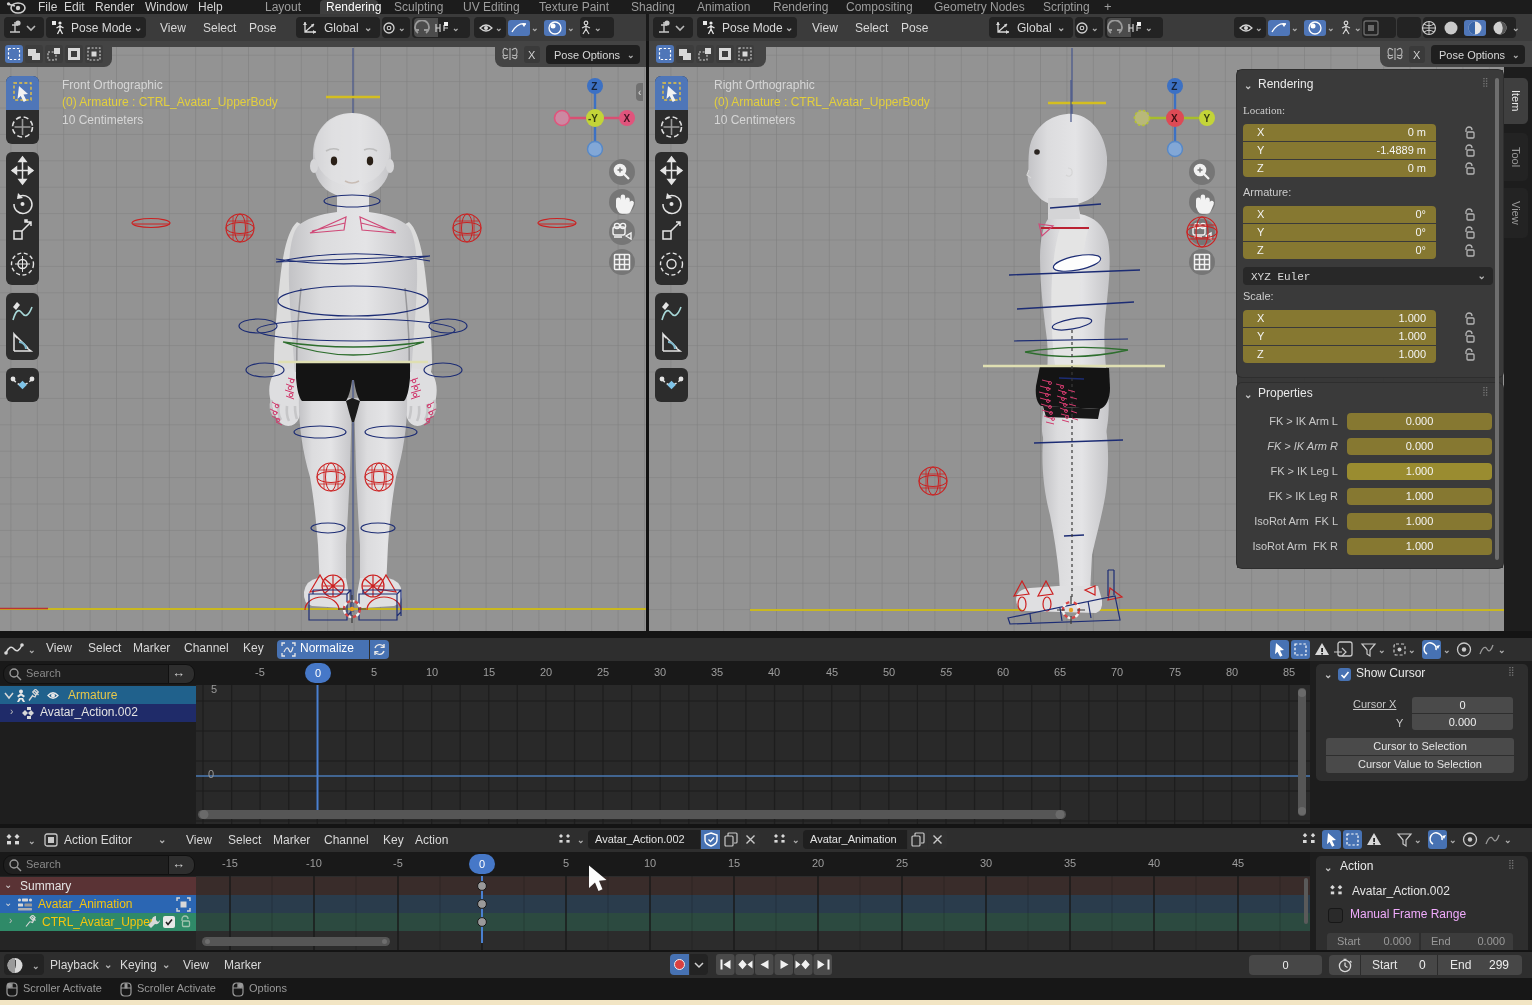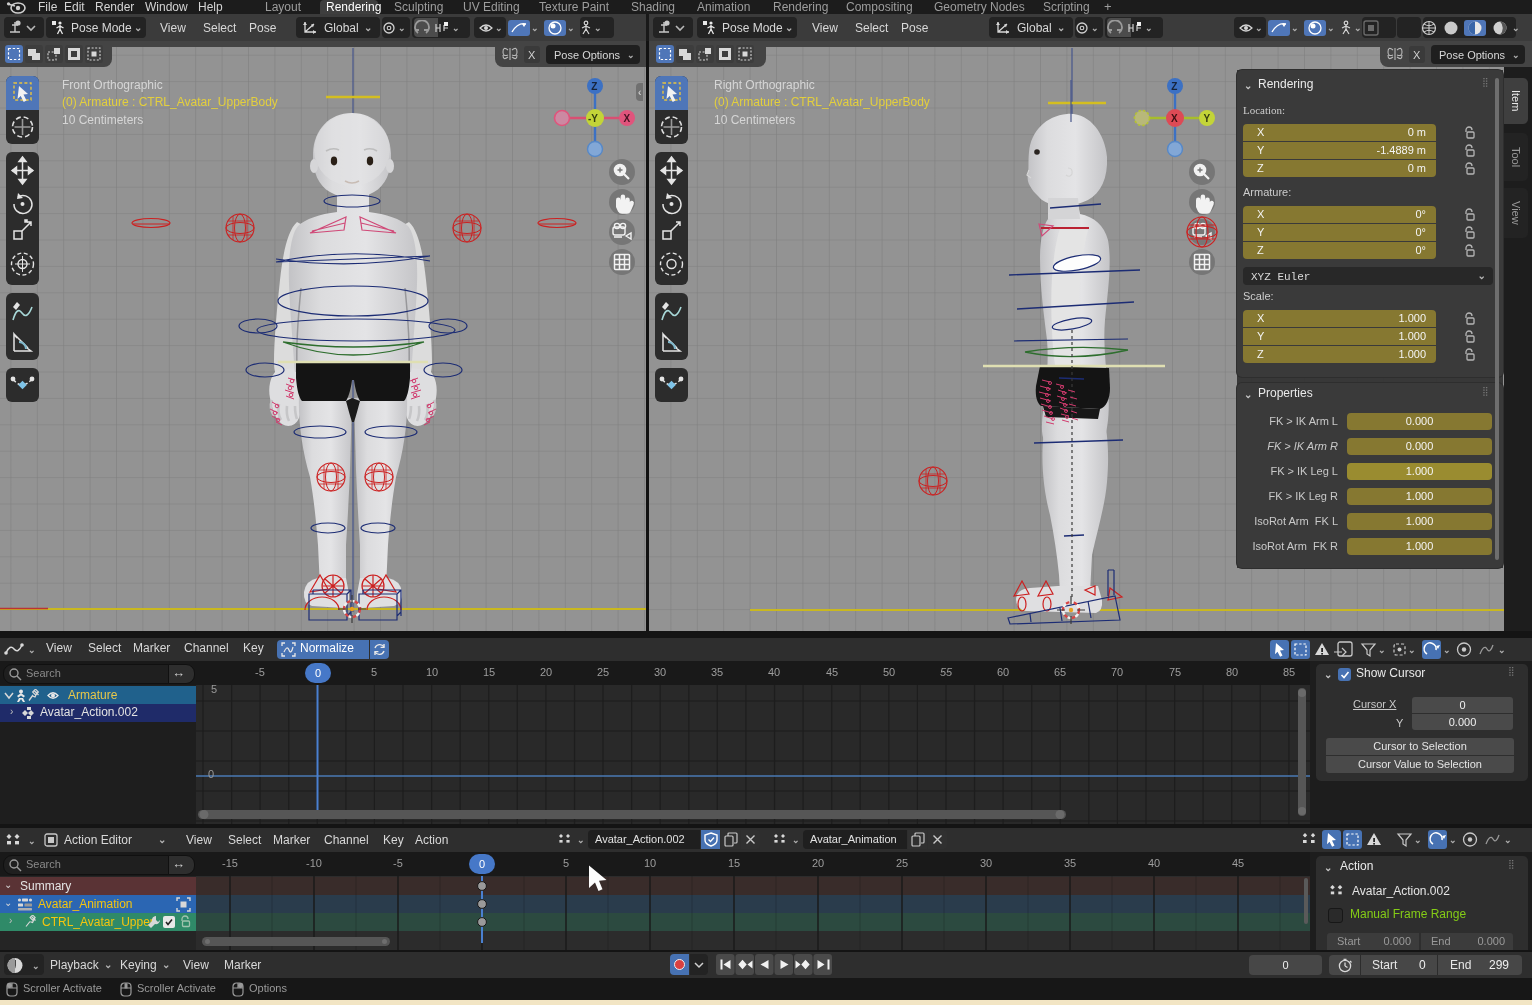--- a/index.html
+++ b/index.html
@@ -1062,21 +1062,21 @@
 <div class="abs txt" style="left:1508px;top:859px;color:#787878;font-size:9px;">⣿</div>
 <svg class="abs" style="left:1328px;top:884px;" width="16" height="14" viewBox="0 0 16 14">
   <g fill="#d8d8d8">
           <path d="M4.5 1 l2.3 2.3 l-2.3 2.3 l-2.3 -2.3 z M12 1 l2.3 2.3 l-2.3 2.3 l-2.3 -2.3 z"></path>
           <rect x="2.8" y="7.5" width="3.4" height="2.8"></rect>
           <rect x="10.3" y="7.5" width="3.4" height="2.8"></rect>
         </g>
 </svg>
 <div class="abs txt" style="left:1352px;top:884px;color:#e4e4e4;">Avatar_Action.002</div>
 <div class="abs" style="left:1328px;top:908px;width:13px;height:13px;background:#2a2a2a;border:1px solid #171717;border-radius:3px;"></div>
-<div class="abs txt" style="left:1350px;top:907px;color:#84cc16;">Manual Frame Range</div>
+<div class="abs txt" style="left:1350px;top:907px;color:#f0abfc;">Manual Frame Range</div>
 <div class="abs" style="left:1327px;top:933px;width:92px;height:17px;background:#3c3c3c;border-radius:3px 0 0 0;color:#9a9a9a;font-size:11px;line-height:17px;"><span style="margin-left:10px;">Start</span><span style="position:absolute;right:8px;">0.000</span></div>
 <div class="abs" style="left:1421px;top:933px;width:92px;height:17px;background:#3c3c3c;border-radius:0 3px 0 0;color:#9a9a9a;font-size:11px;line-height:17px;"><span style="margin-left:10px;">End</span><span style="position:absolute;right:8px;">0.000</span></div>
 
 <svg class="abs" style="left:588px;top:865px;" width="22" height="30" viewBox="0 0 22 30">
   <path d="M1 0.5 L1 23 L7 17.5 L10.5 26 L14.5 24.2 L11 15.8 L18.5 15 Z" fill="#fdfdfd"></path>
 </svg>
 </div>
 
 <div class="abs" style="left:0;top:950px;width:1532px;height:2px;background:#141414;"></div>
 <div id="timeline">

